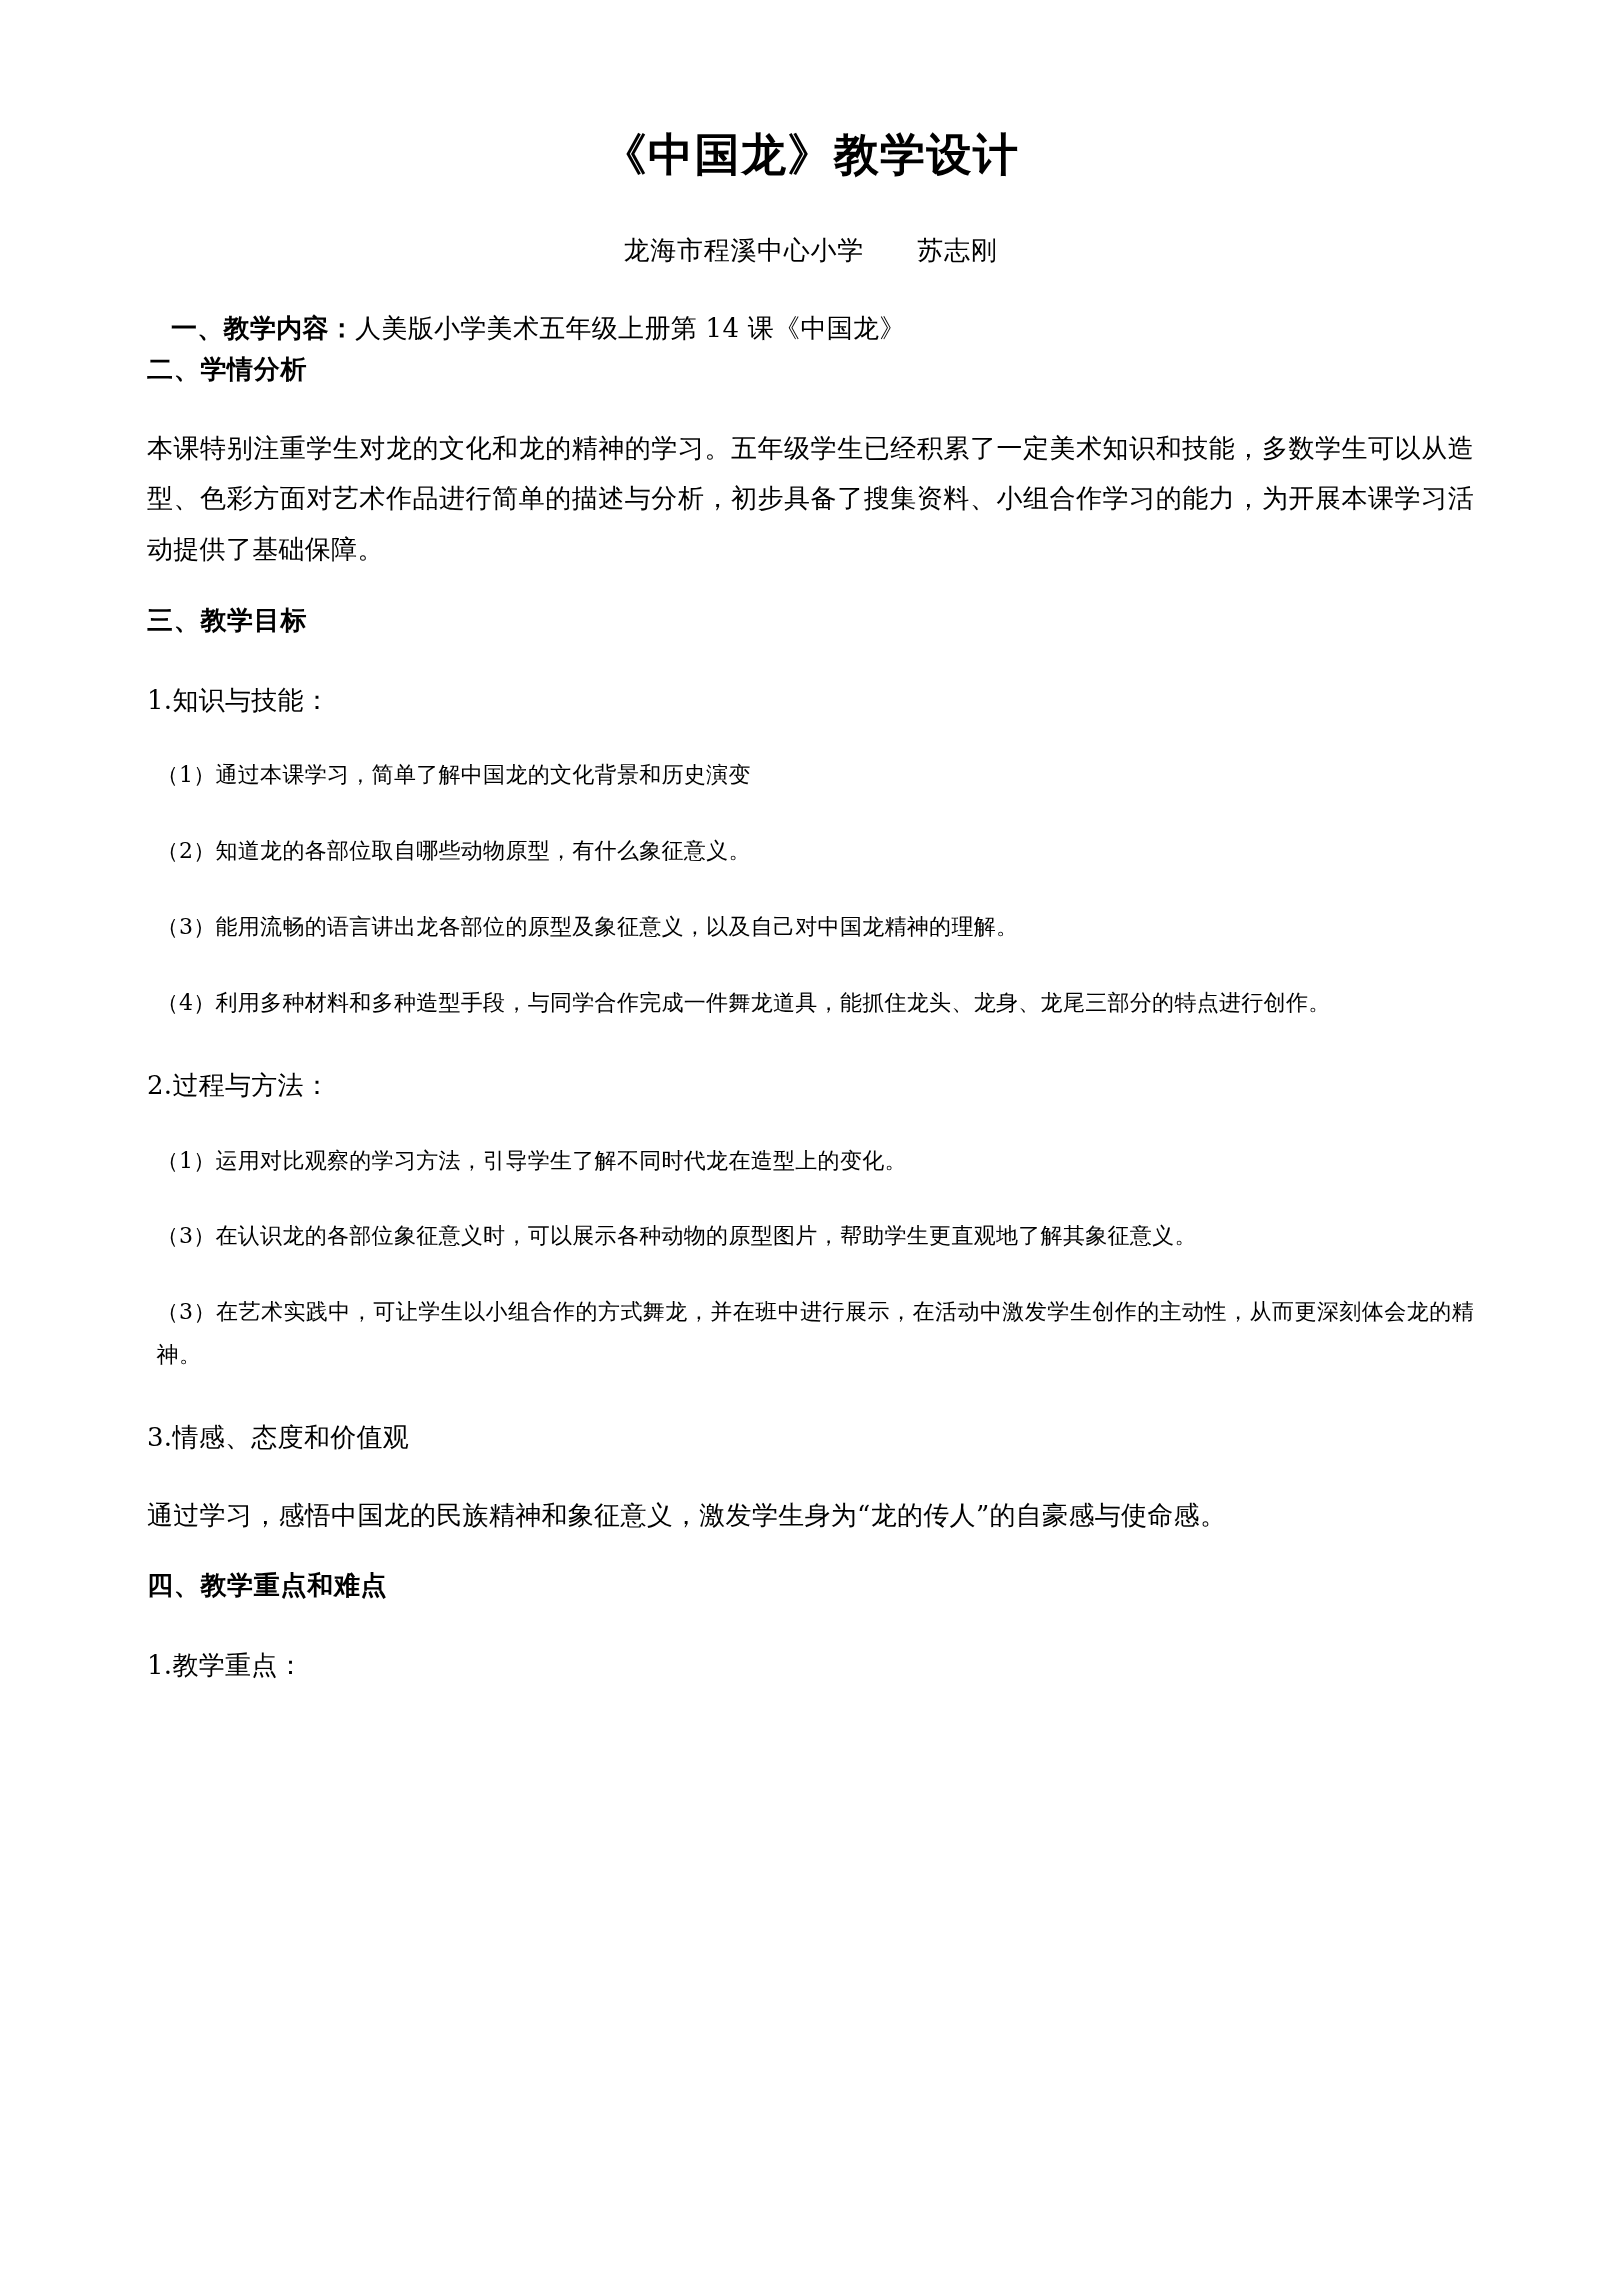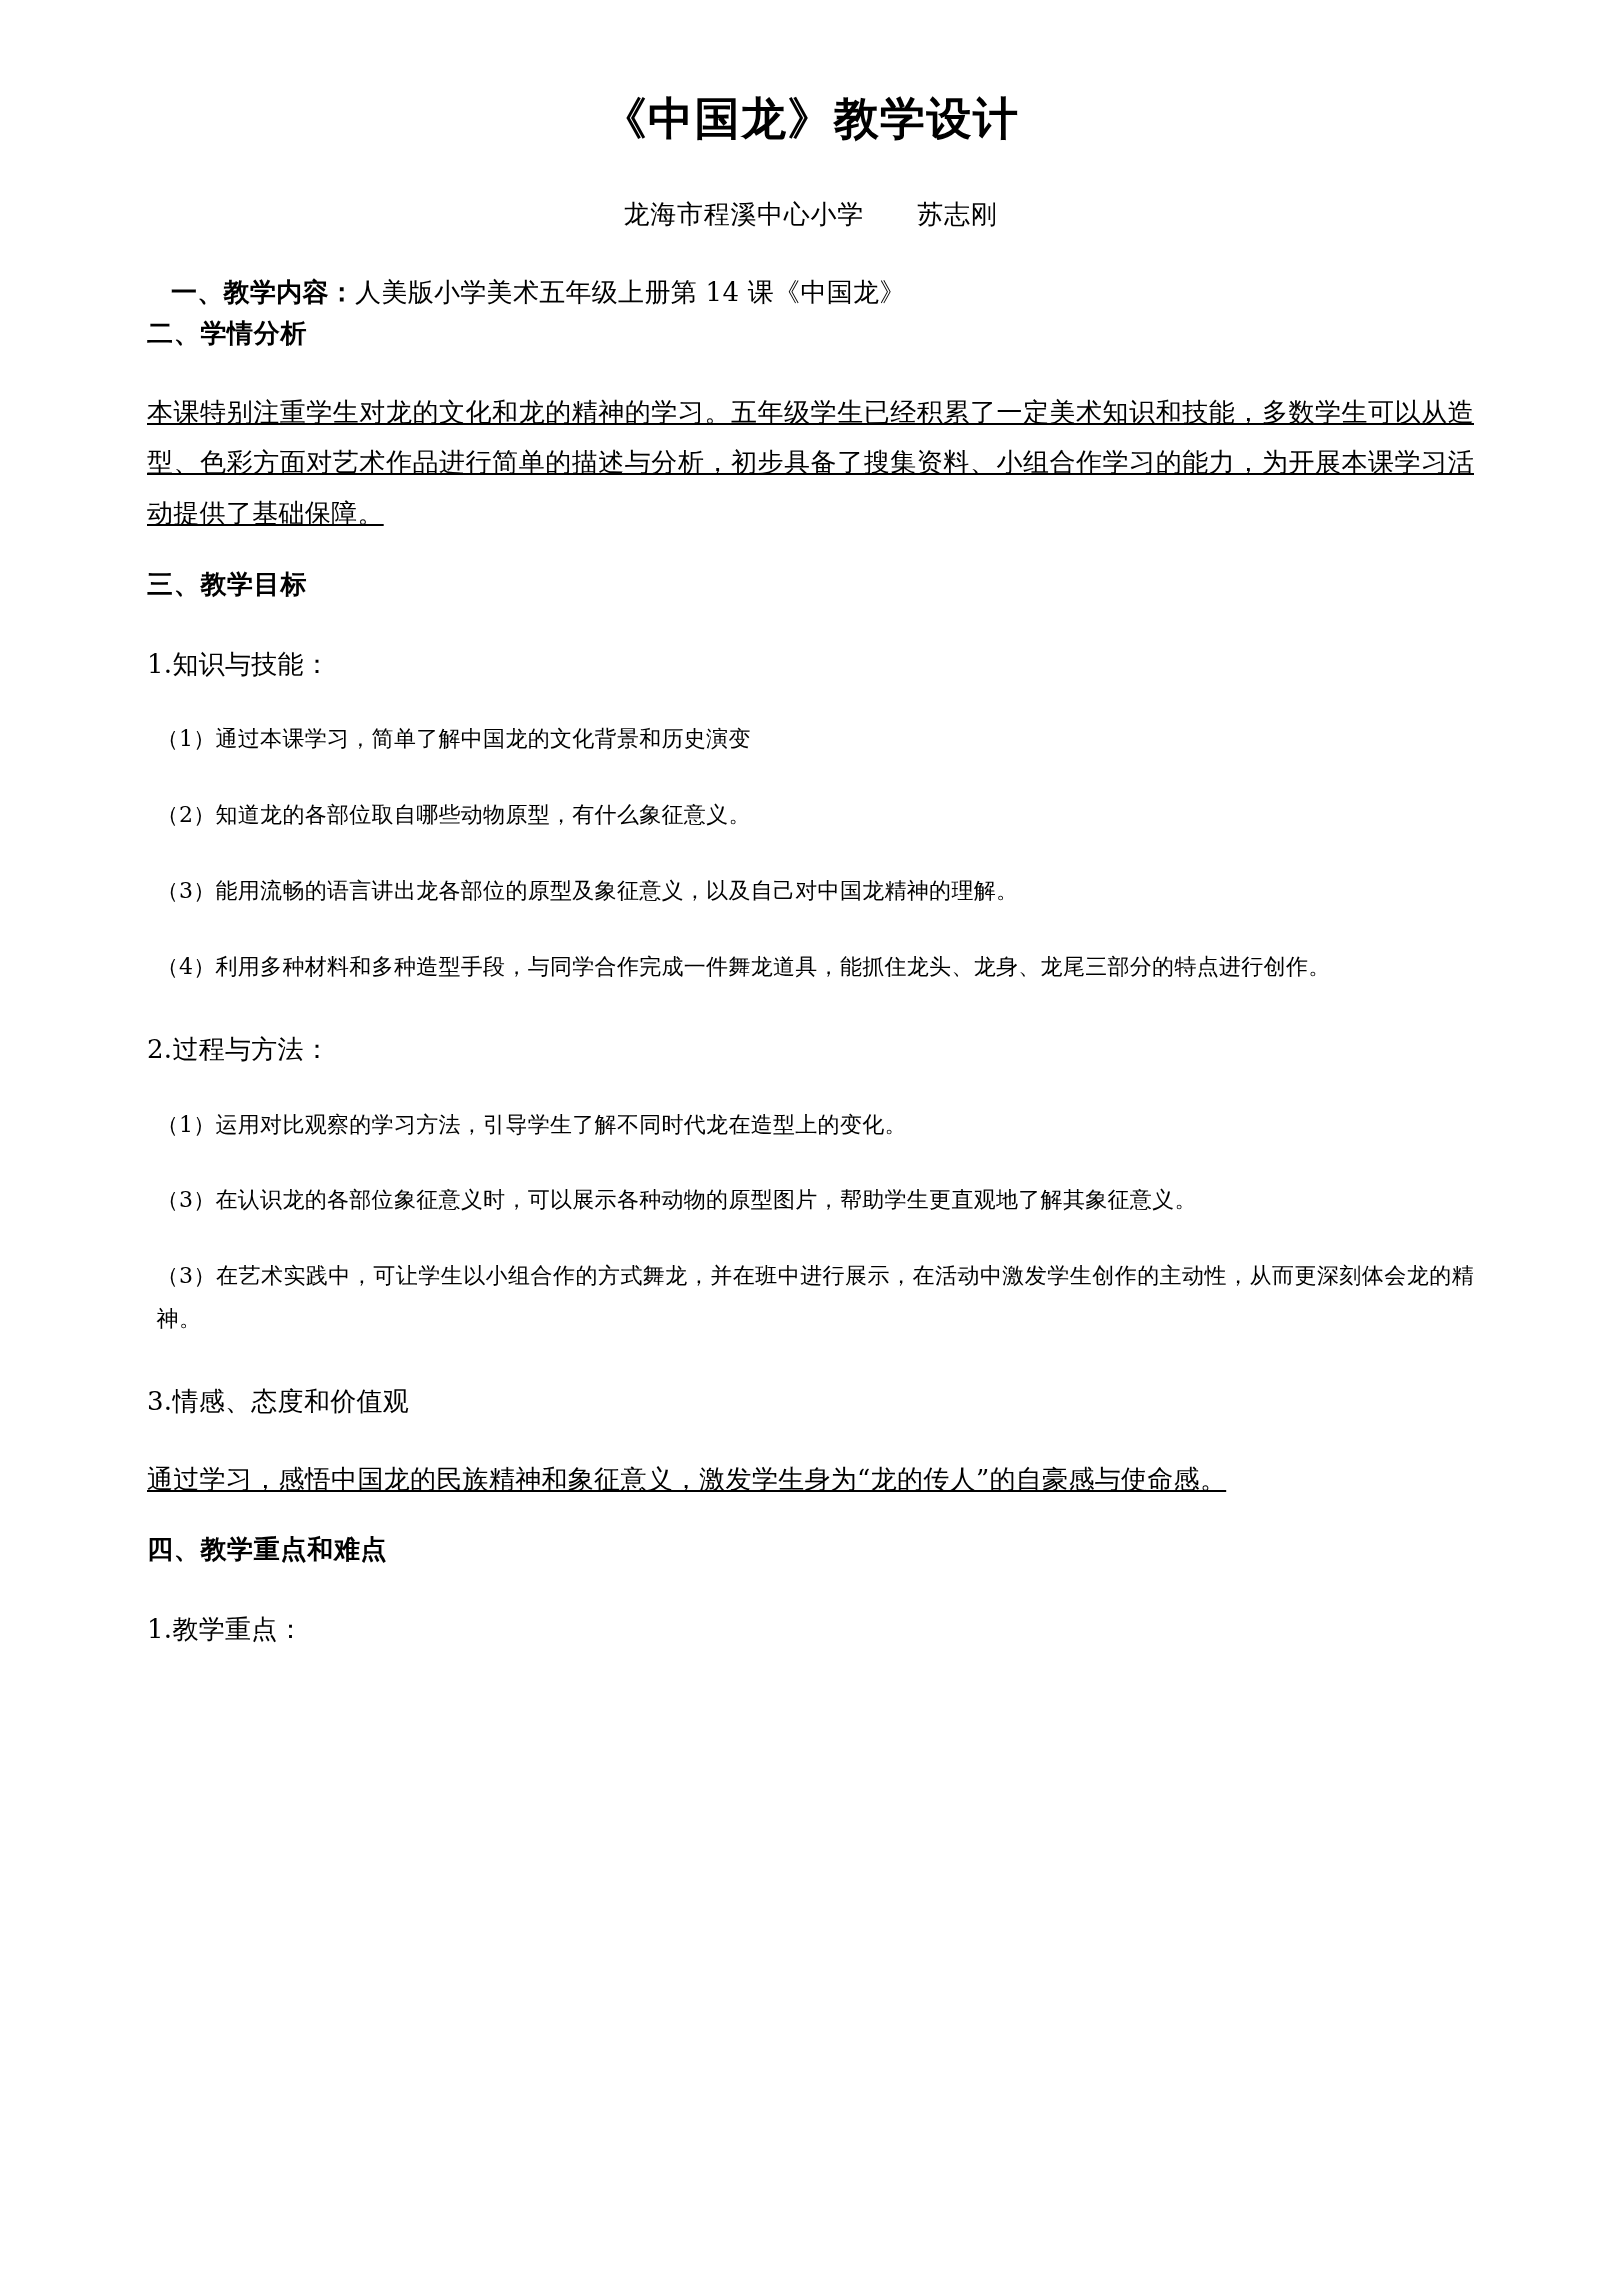--- a/index.html
+++ b/index.html
@@ -10,21 +10,21 @@
   body {
     font-family: "DejaVu Serif", "Liberation Serif", serif;
     color: #000000;
   }
   .page {
     position: relative;
     width: 1621px;
     height: 2295px;
     background: #ffffff;
     box-sizing: border-box;
-    padding: 70px 147px 0 147px;
+    padding: 106px 147px 0 147px;
     overflow: hidden;
   }
   .doc-title {
     text-align: center;
     font-size: 45px;
     font-weight: bold;
     letter-spacing: 1.4px;
     line-height: 1.25;
     margin: 0 0 0 0;
     padding-top: 20.5px;
@@ -52,21 +52,20 @@
   .inline-heading .lead {
     font-weight: bold;
   }
   .para {
     font-size: 26px;
     line-height: 1.95;
     margin-top: 34px;
     text-align: justify;
     text-justify: inter-ideograph;
     letter-spacing: 0.3px;
-    text-decoration: underline;
   }
   .sub-heading {
     font-size: 26px;
     line-height: 1.6;
     margin-top: 40px;
     letter-spacing: 0.3px;
   }
   .item {
     font-size: 22px;
     line-height: 1.95;

